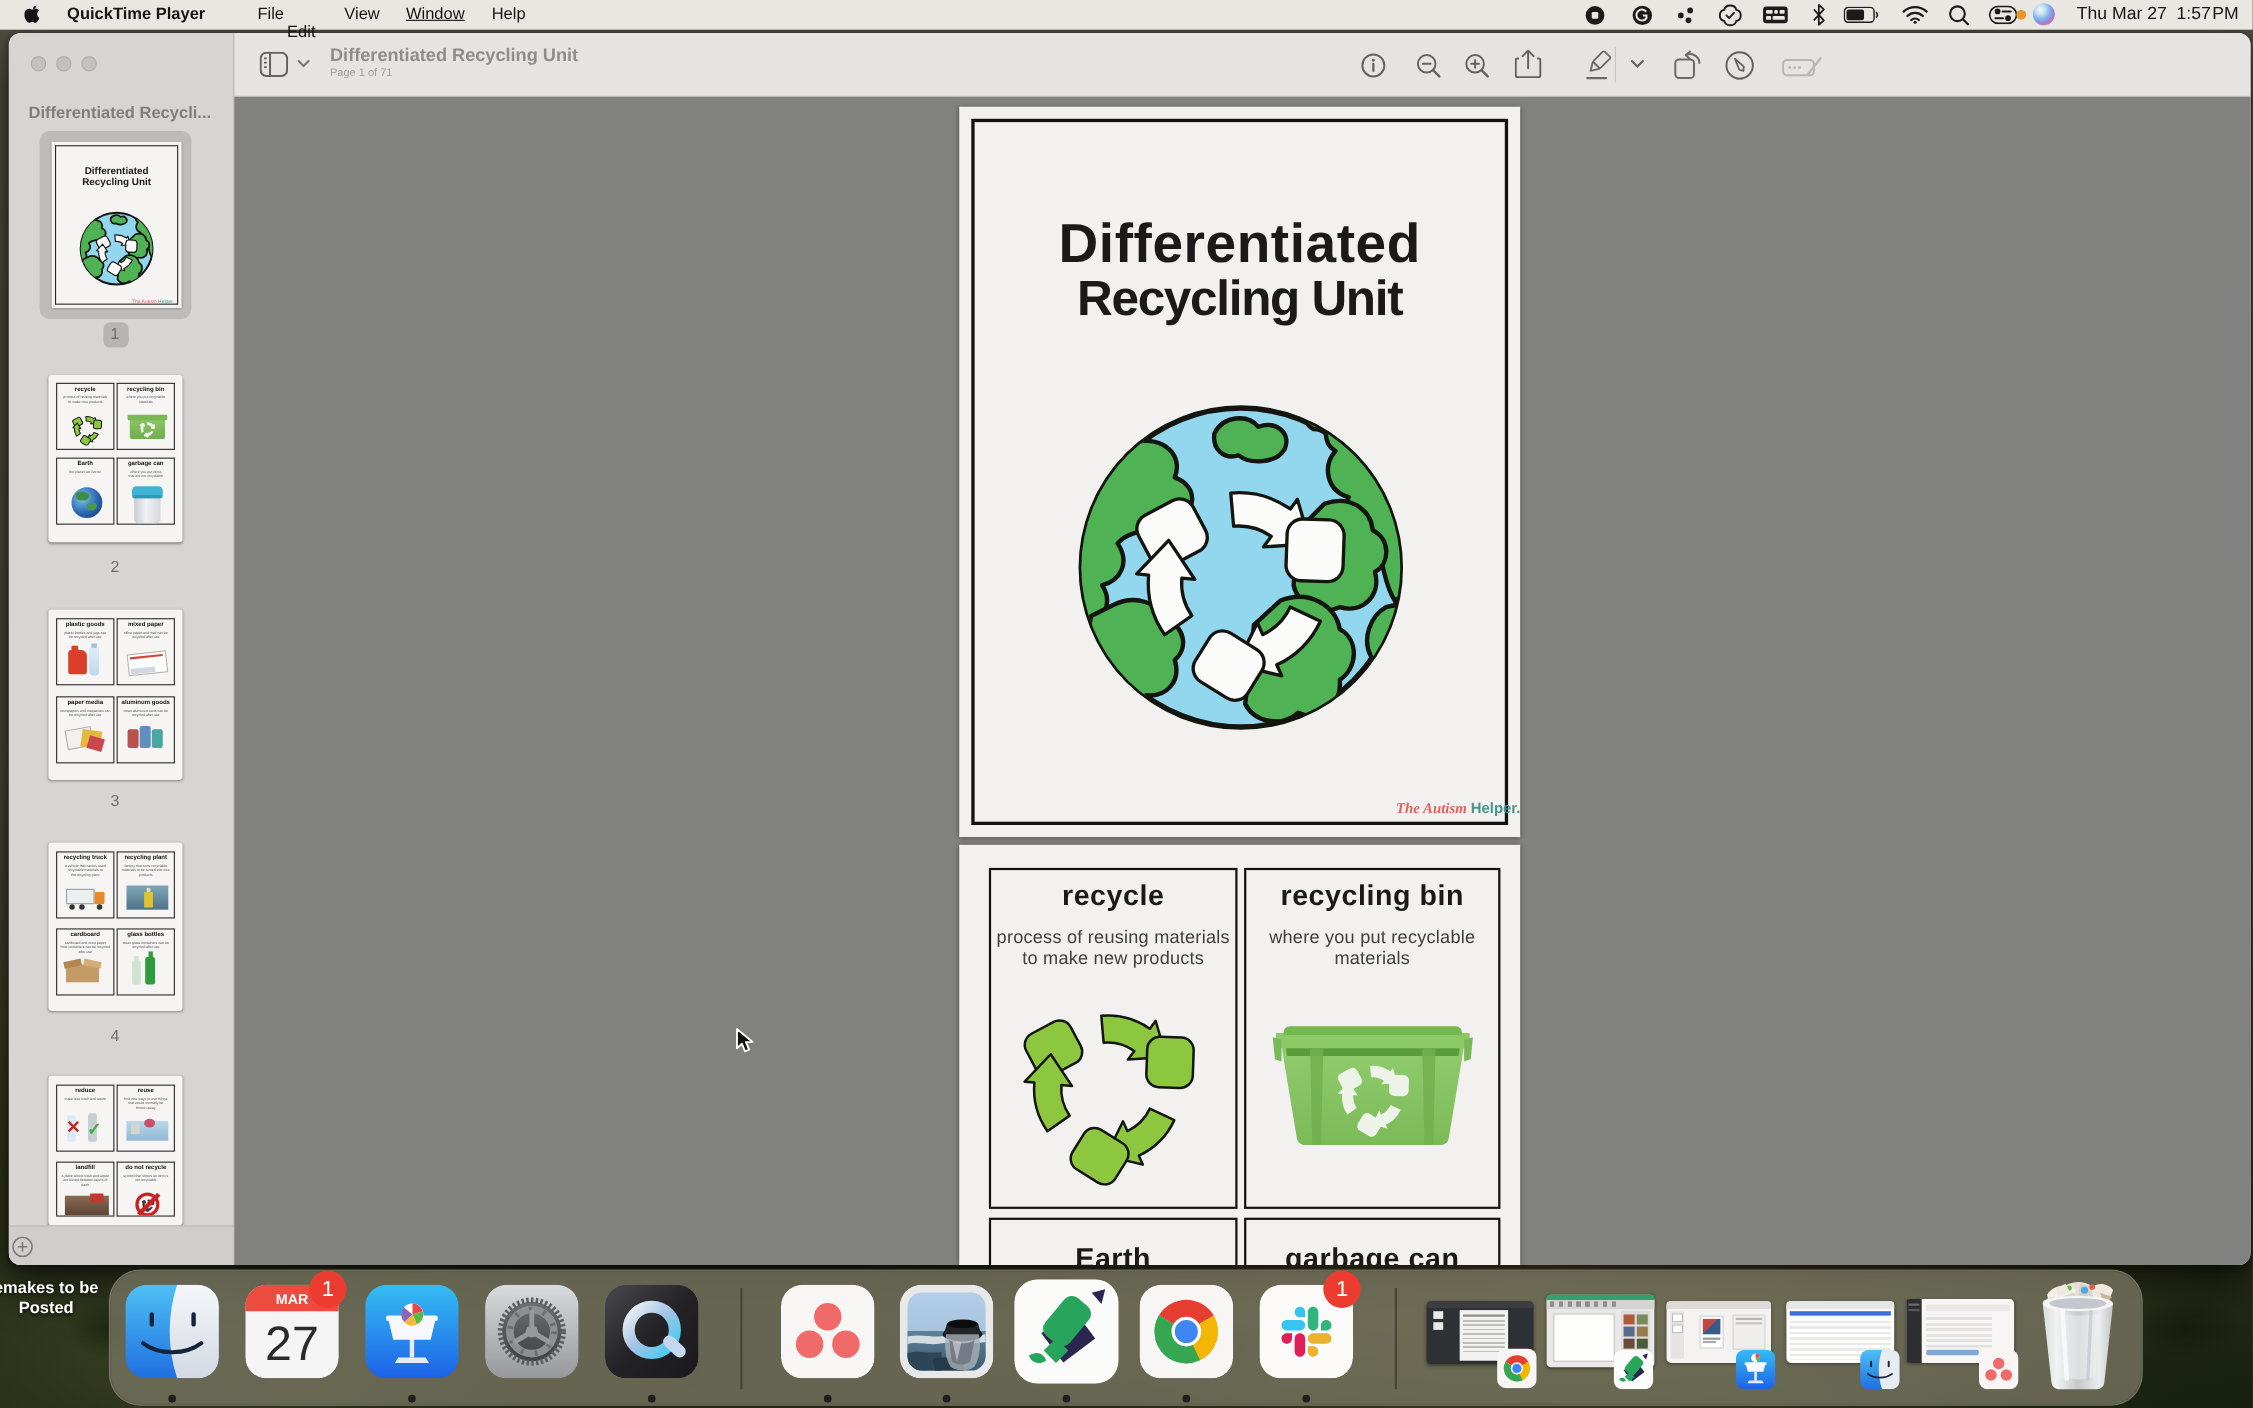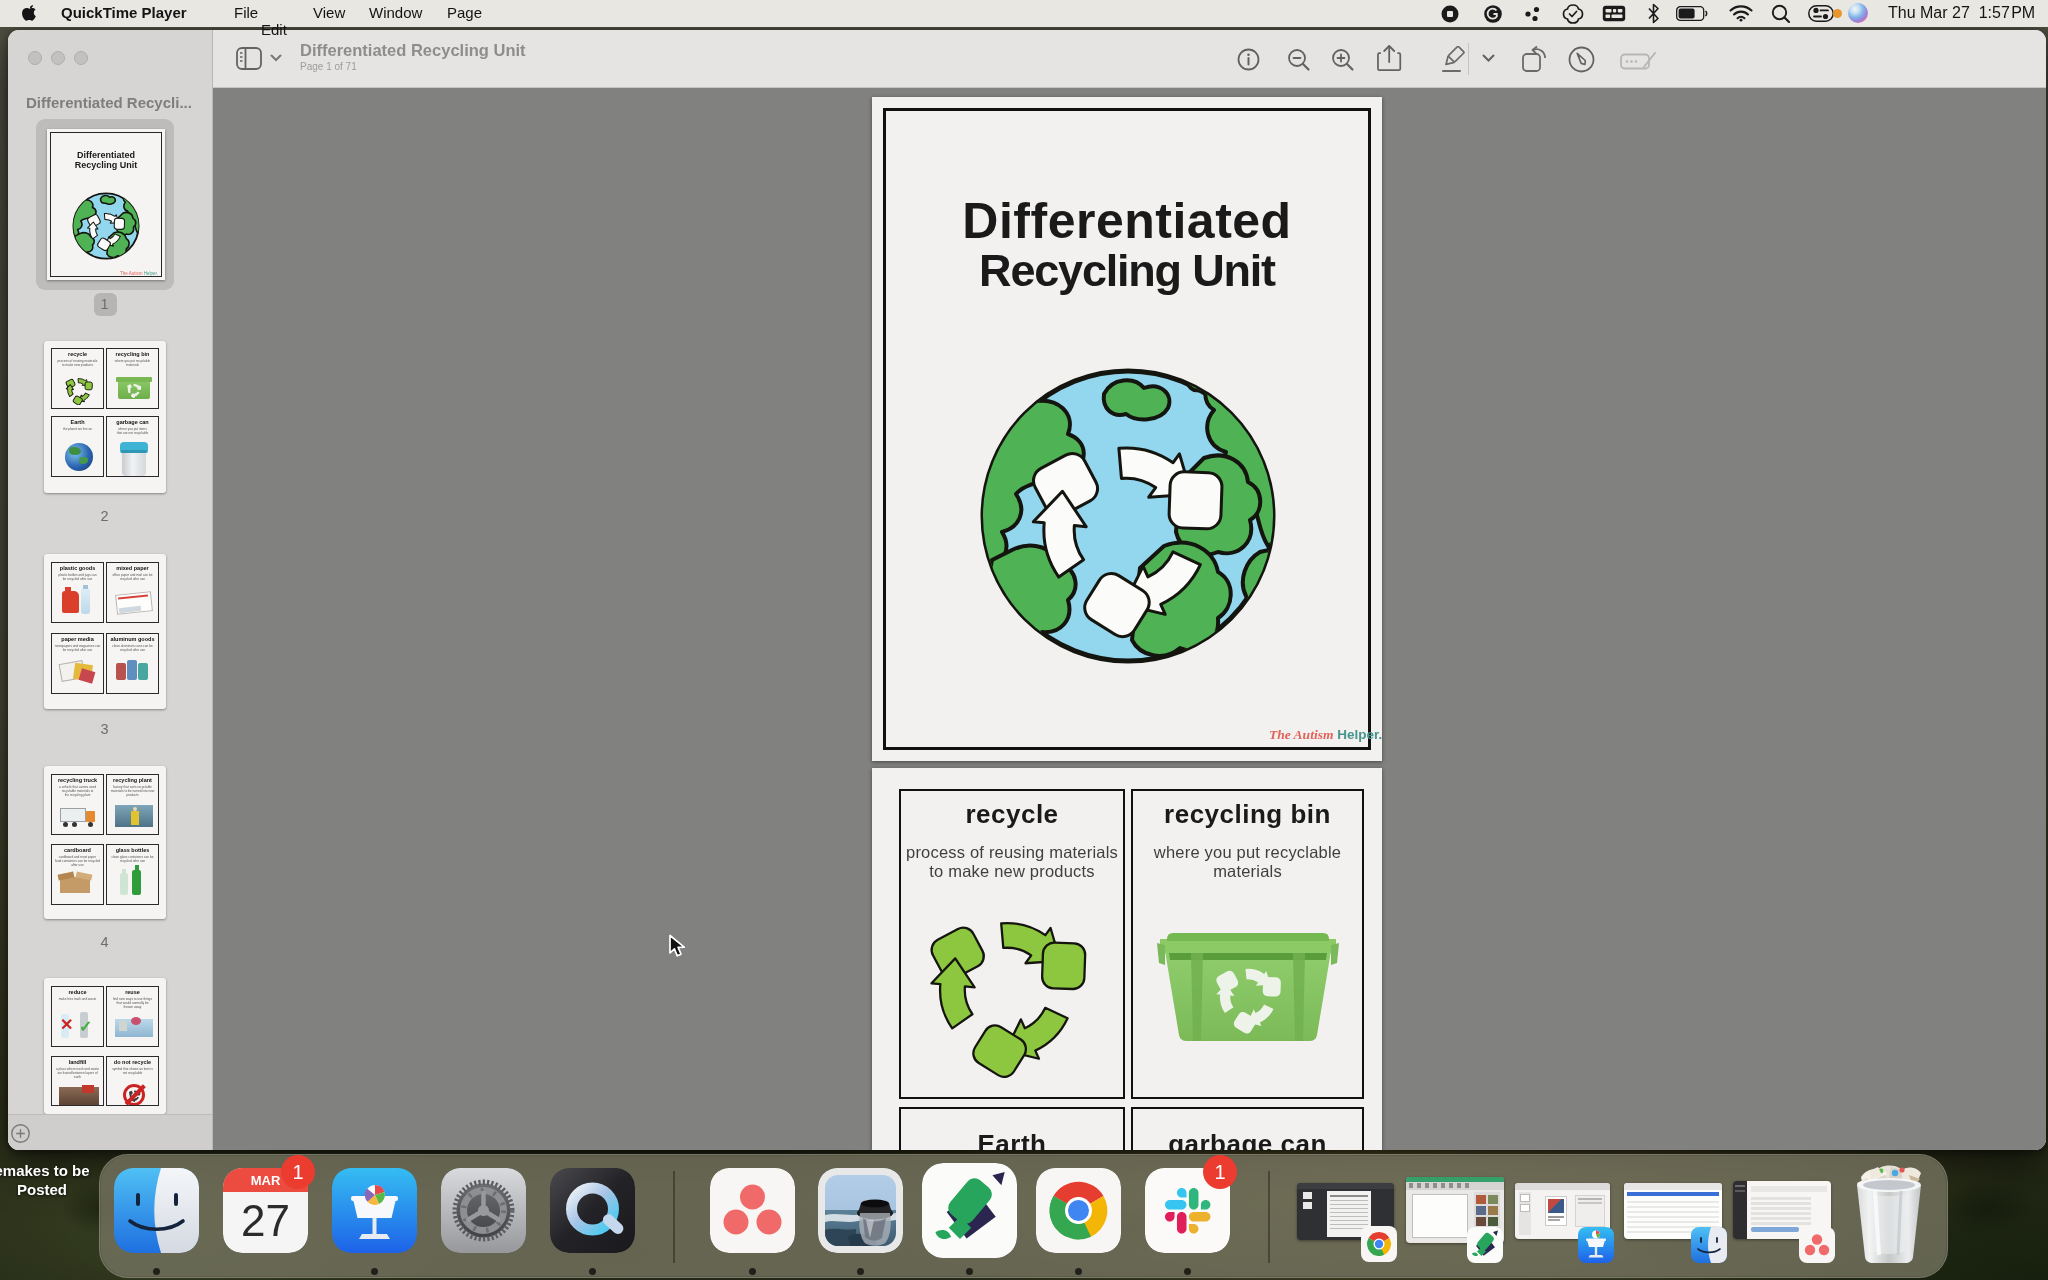--- a/index.html
+++ b/index.html
@@ -416,22 +416,22 @@
   </div>
 
   <div id="menubar" class="abs">
     <svg class="abs" style="left:22px; top:4px;" width="18" height="19" viewBox="0 0 17 20">
       <path fill="#141414" d="M 12.9,1.2 c 0.1,1.1 -0.3,2.2 -1,3 -0.7,0.8 -1.8,1.5 -2.9,1.4 -0.1,-1.1 0.4,-2.2 1,-2.9 0.7,-0.8 1.9,-1.4 2.9,-1.5 z M 16.5,15.8 c -0.5,1.1 -0.7,1.6 -1.3,2.6 -0.9,1.4 -2.1,3.1 -3.6,3.1 -1.3,0 -1.7,-0.9 -3.5,-0.9 -1.8,0 -2.2,0.9 -3.5,0.9 -1.5,0 -2.7,-1.6 -3.6,-2.9 C -1.5,14.9 -1.8,10 0.2,7.4 1.3,6 3,5.1 4.6,5.1 c 1.6,0 2.6,0.9 3.9,0.9 1.3,0 2.1,-0.9 3.9,-0.9 1.4,0 2.9,0.8 4,2.1 -3.5,1.9 -2.9,6.9 0.1,8.6 z" transform="scale(0.82)"></path>
     </svg>
     <span class="abs" style="left:61px; top:3.5px; font-weight:700;">QuickTime Player</span>
     <span class="abs" style="left:214px; top:3.5px;margin-left:20px;">File</span>
     <span class="abs" style="left:261px; top:1px;margin-top:20px;">Edit</span>
     <span class="abs" style="left:313px; top:3.5px;">View</span>
-    <span class="abs" style="left:369px; top:3.5px;">Window</span>
-    <span class="abs" style="left:447px; top:3.5px;">Page</span>
+    <span class="abs" style="left:369px; top:3.5px;text-decoration:underline;">Window</span>
+    <span class="abs" style="left:447px; top:3.5px;">Help</span>
     <svg class="abs" style="left:1440px; top:4px;" width="20" height="20" viewBox="0 0 20 20">
       <circle cx="10" cy="10" r="8.5" fill="#1b1b1b"></circle>
         <rect x="7" y="7" width="6" height="6" rx="1" fill="#e9e7e2"></rect>
     </svg>
     <svg class="abs" style="left:1483px; top:4px;" width="20" height="20" viewBox="0 0 20 20">
       <circle cx="10" cy="10" r="8.8" fill="#1b1b1b"></circle>
       <path d="M 13.5,6.5 A 5 5 0 1 0 13.8,12.5 L 13.8,10 L 10.5,10" fill="none" stroke="#e9e7e2" stroke-width="1.8"></path>
     </svg>
     <svg class="abs" style="left:1523px; top:5px;" width="19" height="18" viewBox="0 0 19 18">
       <circle cx="13.5" cy="4.5" r="2.6" fill="#1b1b1b"></circle>

